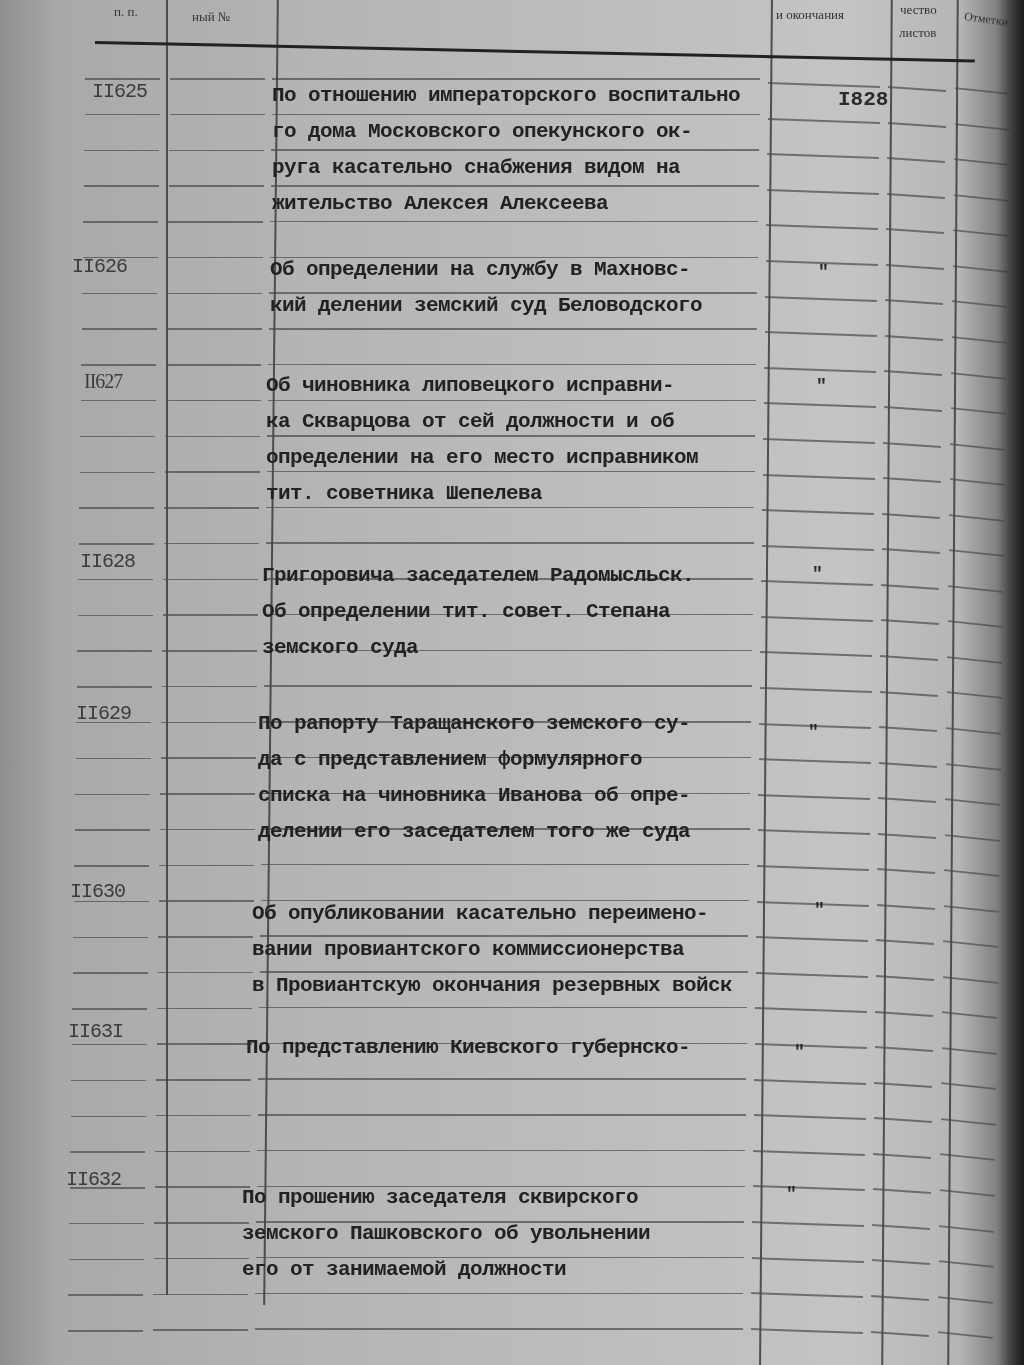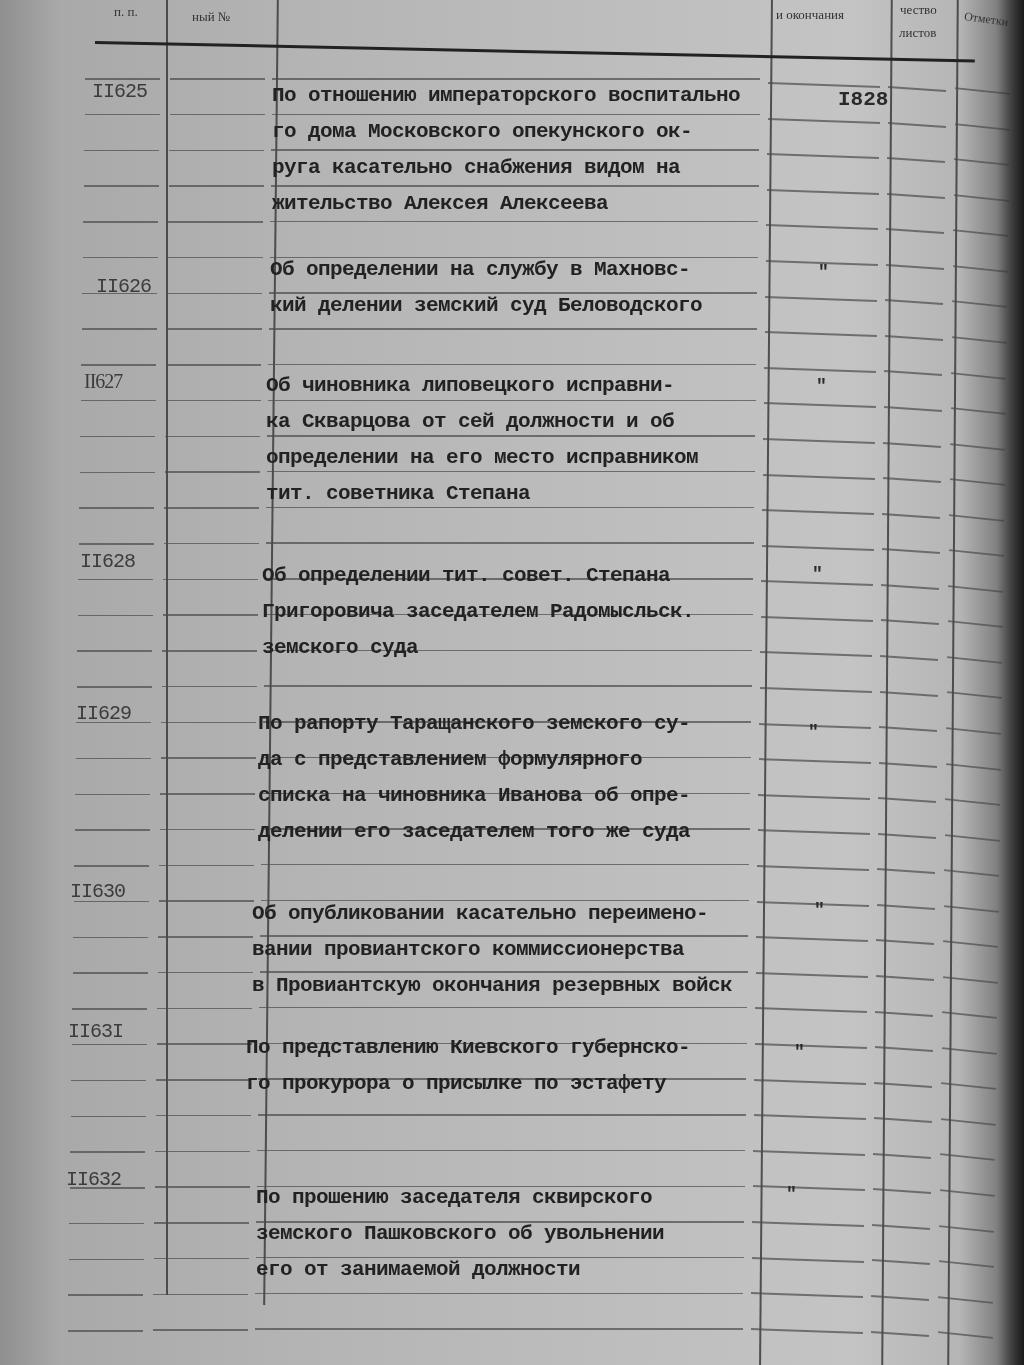--- a/index.html
+++ b/index.html
@@ -264,44 +264,44 @@
     <div class="entry" style="left:272px; top:78px;">
       <div>По отношению императорского воспитально</div>
       <div>го дома Московского опекунского ок-</div>
       <div>руга касательно снабжения видом на</div>
       <div>жительство Алексея Алексеева</div>
     </div>
     <div class="date" style="left:838px; top:88px;">I828</div>
   </div>
 
   <div>
-    <div class="num" style="top:255px; left:96px;margin-top:20px;">II626</div>
+    <div class="num" style="top:255px; left:72px;">II626</div>
     <div class="entry" style="left:270px; top:252px;">
       <div>Об определении на службу в Махновс-</div>
       <div>кий делении земский суд Беловодского</div>
     </div>
     <div class="ditto" style="left:818px; top:262px;">"</div>
   </div>
 
   <div>
     <div class="num" style="top:370px; left:84px;font-family:Liberation Serif, serif;">II627</div>
     <div class="entry" style="left:266px; top:368px;">
       <div>Об чиновника липовецкого исправни-</div>
       <div>ка Скварцова от сей должности и об</div>
       <div>определении на его место исправником</div>
-      <div>тит. советника Степана</div>
+      <div>тит. советника Шепелева</div>
     </div>
     <div class="ditto" style="left:816px; top:376px;">"</div>
   </div>
 
   <div>
     <div class="num" style="top:550px; left:80px;">II628</div>
     <div class="entry" style="left:262px; top:558px;">
+      <div>Григоровича заседателем Радомысльск.</div>
       <div>Об определении тит. совет. Степана</div>
-      <div>Григоровича заседателем Радомысльск.</div>
       <div>земского суда</div>
     </div>
     <div class="ditto" style="left:812px; top:564px;">"</div>
   </div>
 
   <div>
     <div class="num" style="top:702px; left:76px;">II629</div>
     <div class="entry" style="left:258px; top:706px;">
       <div>По рапорту Таращанского земского су-</div>
       <div>да с представлением формулярного</div>
@@ -318,28 +318,27 @@
       <div>вании провиантского коммиссионерства</div>
       <div>в Провиантскую окончания резервных войск</div>
     </div>
     <div class="ditto" style="left:814px; top:900px;">"</div>
   </div>
 
   <div>
     <div class="num" style="top:1020px; left:68px;">II63I</div>
     <div class="entry" style="left:246px; top:1030px;">
       <div>По представлению Киевского губернско-</div>
-      <div>го прокурора о присылке по эстафету</div>
     </div>
     <div class="ditto" style="left:794px; top:1042px;">"</div>
   </div>
 
   <div>
     <div class="num" style="top:1168px; left:66px;">II632</div>
-    <div class="entry" style="left:256px; top:1180px;">
+    <div class="entry" style="left:242px; top:1180px;">
       <div>По прошению заседателя сквирского</div>
       <div>земского Пашковского об увольнении</div>
       <div>его от занимаемой должности</div>
     </div>
     <div class="ditto" style="left:786px; top:1184px;">"</div>
   </div>
 
   <div class="shadow-edge"></div>
 </div>
 

